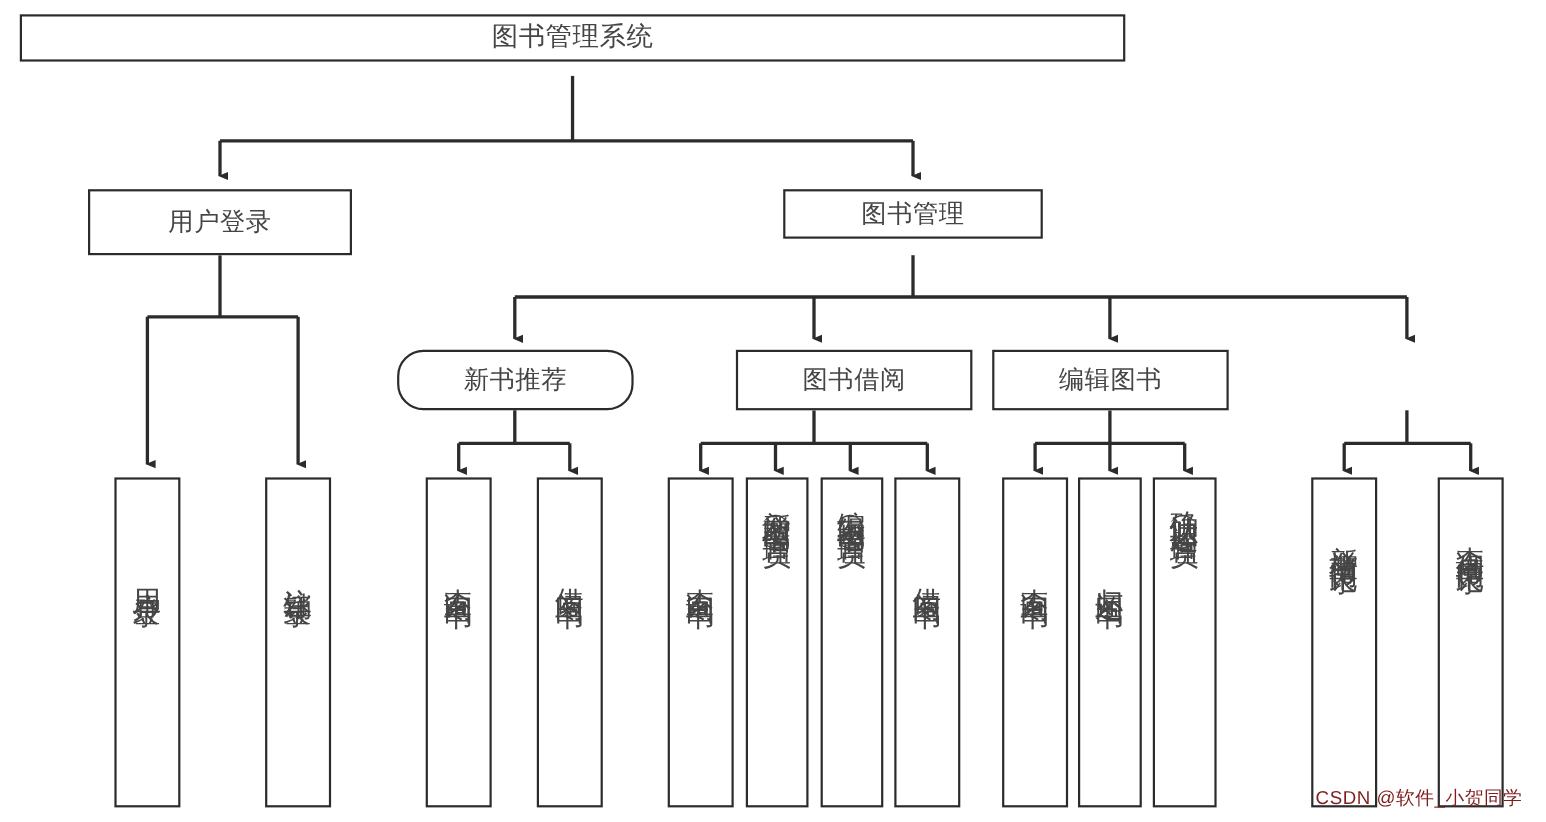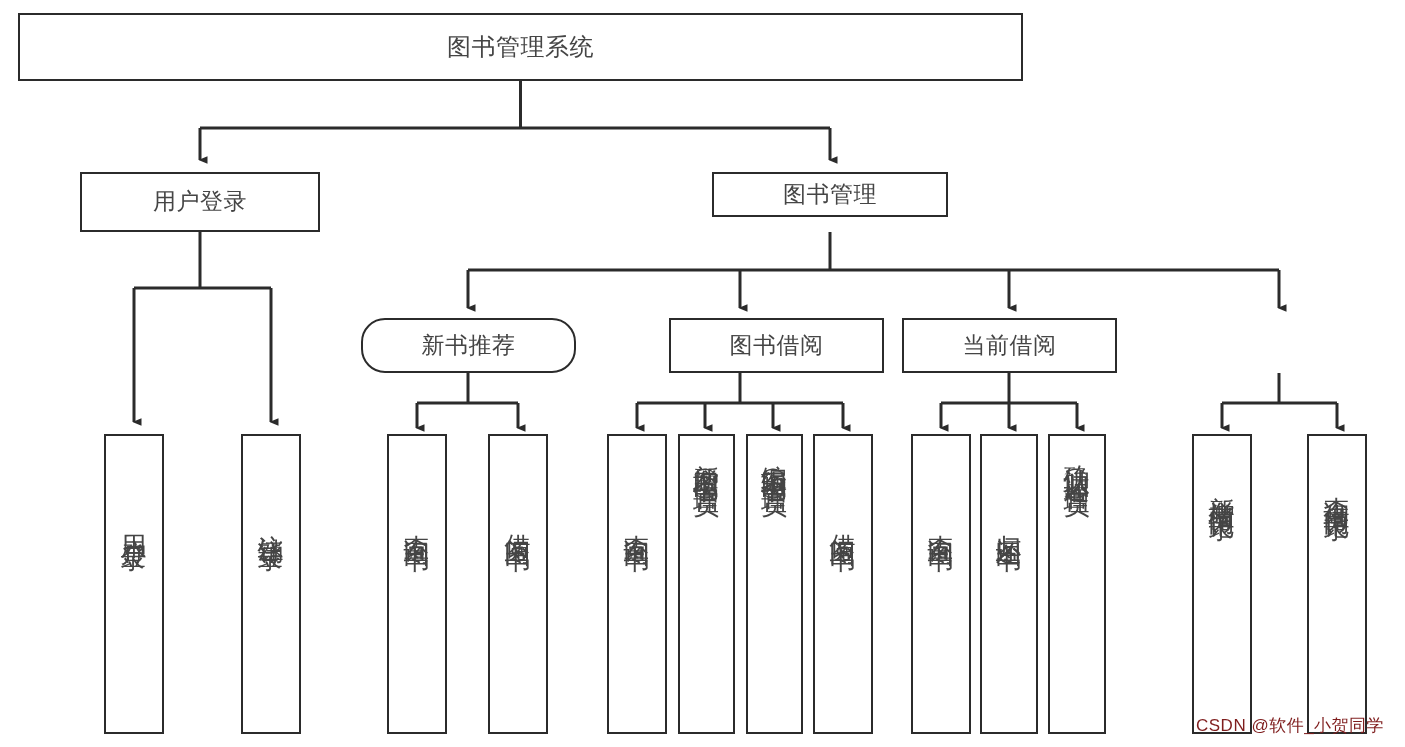--- a/index.html
+++ b/index.html
@@ -123,42 +123,42 @@
       <path d="M 1009 403 L 1009 428" marker-end="url(#arrow)"></path>
       <path d="M 1077 403 L 1077 428" marker-end="url(#arrow)"></path>
 
       <path d="M 1279 373 L 1279 403"></path>
       <path d="M 1222 403 L 1337 403"></path>
       <path d="M 1222 403 L 1222 428" marker-end="url(#arrow)"></path>
       <path d="M 1337 403 L 1337 428" marker-end="url(#arrow)"></path>
     </g>
   </svg>
 
-  <div class="node horiz root" style="left:18px; top:13px; width:1005px; height:68px;">
+  <div class="node horiz root" style="left:18px; top:13px; width:1005px; height:43px;">
     <span class="node-label">图书管理系统</span>
   </div>
 
   <div class="node horiz" style="left:80px; top:172px; width:240px; height:60px;">
     <span class="node-label">用户登录</span>
   </div>
 
   <div class="node horiz" style="left:712px; top:172px; width:236px; height:45px;">
     <span class="node-label">图书管理</span>
   </div>
 
   <div class="node horiz" style="left:361px; top:318px; width:215px; height:55px;border-radius:24px;">
     <span class="node-label">新书推荐</span>
   </div>
 
   <div class="node horiz" style="left:633px; top:318px; width:215px; height:55px;margin-left:36px;">
     <span class="node-label">图书借阅</span>
   </div>
 
   <div class="node horiz" style="left:902px; top:318px; width:215px; height:55px;">
-    <span class="node-label">当前借阅</span>
+    <span class="node-label">编辑图书</span>
   </div>
 
 
   <div class="node vert" style="left:104px; top:434px; width:60px; height:300px;">
     <span class="node-label" style="margin-top:78px;">用户登录</span>
   </div>
 
   <div class="node vert" style="left:241px; top:434px; width:60px; height:300px;">
     <span class="node-label" style="margin-top:78px;">注销登录</span>
   </div>

